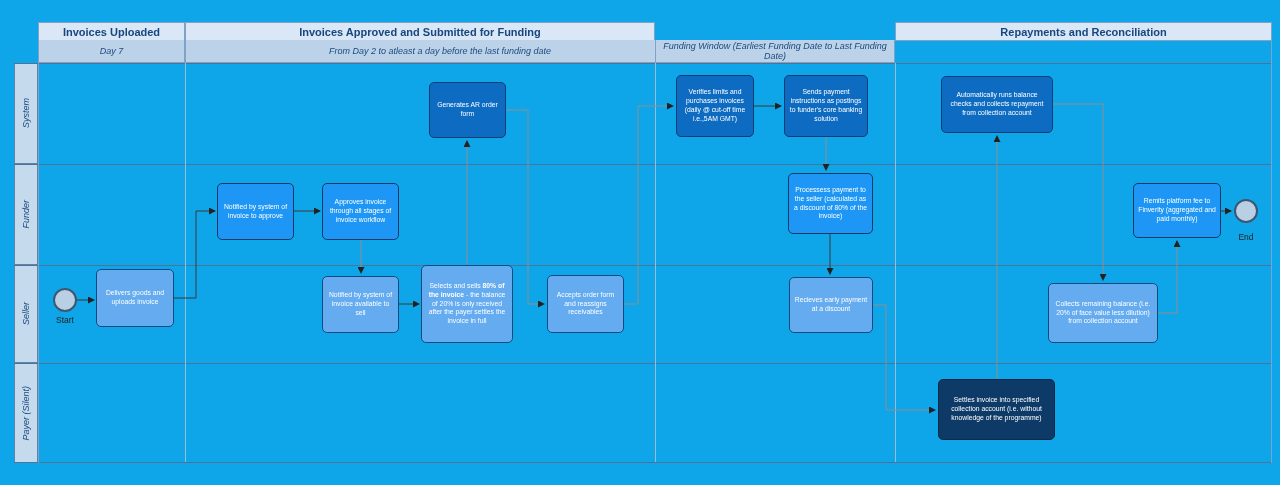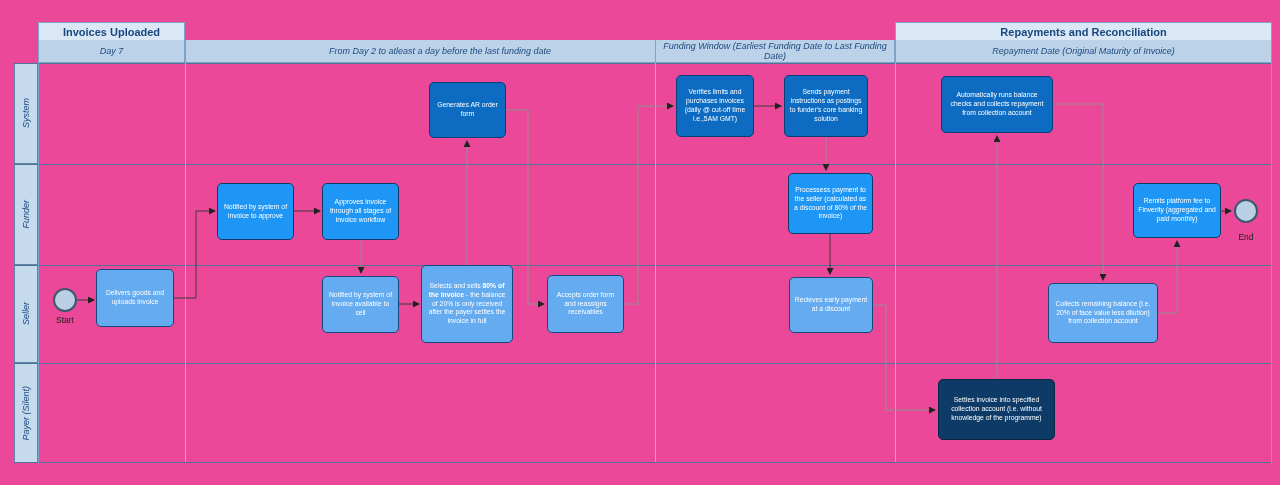--- a/index.html
+++ b/index.html
@@ -1,16 +1,16 @@
 <!DOCTYPE html>
 <html><head>
 <meta charset="utf-8">
 <style>
   html,body{margin:0;padding:0;background:#ffffff;}
-  .stage{position:relative;width:1280px;height:485px;background:#ec4899;
+  .stage{position:relative;width:1280px;height:485px;background:#0ea5e9;
          font-family:"Liberation Sans", sans-serif;overflow:hidden;}
 
   
   .hline{position:absolute;height:1px;background:#4f7396;}
   .vline{position:absolute;width:1px;background:#9dbad6;}
 
   
   .hdr{position:absolute;top:22px;height:19px;background:#d9e7f6;
        border:1px solid #7fa3c6;box-sizing:border-box;
        display:flex;align-items:center;justify-content:center;
@@ -43,26 +43,26 @@
   .event-label{position:absolute;font-size:8.5px;color:#222;text-align:center;}
 
   svg.flows{position:absolute;left:0;top:0;pointer-events:none;}
 </style>
 </head>
 <body>
 
 <div class="stage">
 
   <div class="hdr" style="left:38px;width:147px;">Invoices Uploaded</div>
+  <div class="hdr" style="left:185px;width:470px;">Invoices Approved and Submitted for Funding</div>
   <div class="hdr" style="left:895px;width:377px;">Repayments and Reconciliation</div>
 
   <div class="sub" style="left:38px;width:147px;">Day 7</div>
   <div class="sub" style="left:185px;width:510px;">From Day 2 to atleast a day before the last funding date</div>
   <div class="sub" style="left:655px;width:240px;font-style:italic;">Funding Window (Earliest Funding Date to Last Funding Date)</div>
-  <div class="sub" style="left:895px;width:377px;">Repayment Date (Original Maturity of Invoice)</div>
 
   <div class="lane-label" style="top:63px;height:101px;">
       <span>System</span>
     </div>
   <div class="lane-label" style="top:164px;height:101px;">
       <span>Funder</span>
     </div>
   <div class="lane-label" style="top:265px;height:98px;">
       <span>Seller</span>
     </div>

